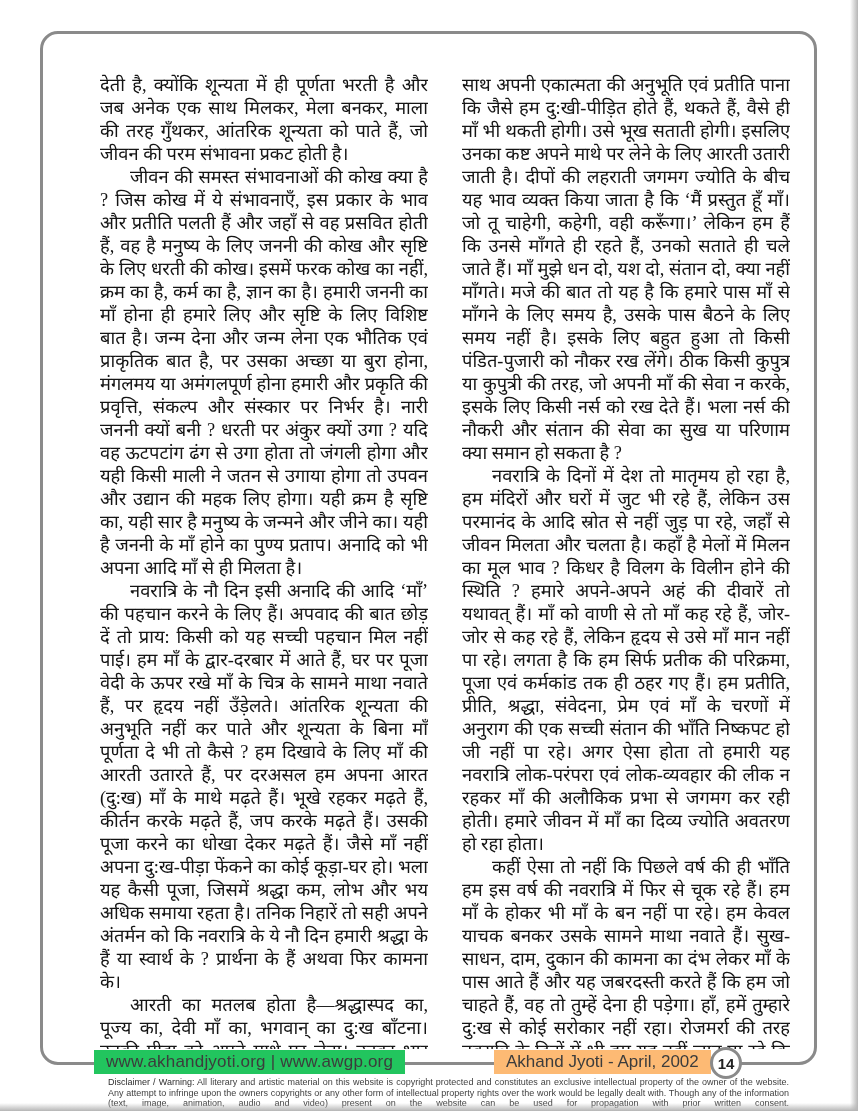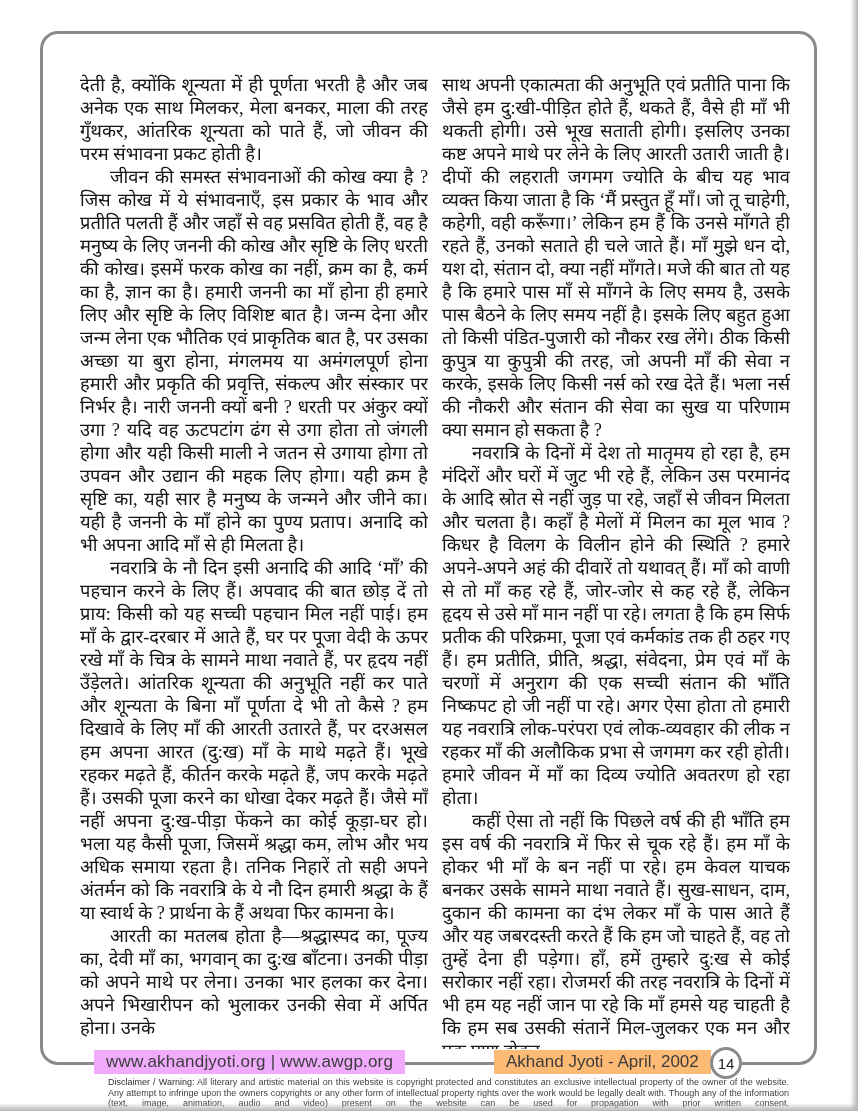--- a/index.html
+++ b/index.html
@@ -16,39 +16,40 @@
   
   .columns{
     position:absolute;left:80px;top:74px;width:710px;height:975px;
     display:flex;gap:14px;z-index:2;overflow:hidden;
   }
   .col{
     width:348px;height:100%;overflow:hidden;
     font-family:"Liberation Serif", serif;
     font-size:18.3px;line-height:23px;color:var(--ink,#141414);
     text-align:justify;
+    margin-left:20px;
   }
   .col p.para{margin:0;padding:0;}
   .col p.indent{text-indent:30px;}
   
   .footer-websites{
-    position:absolute;left:94px;top:1050px;z-index:3;background:#f0abfc;
+    position:absolute;left:94px;top:1050px;z-index:3;background:#22c55e;
     padding:0 12px;font-size:17px;line-height:24px;color:var(--footer,#3c3c3c);
     letter-spacing:0.2px;
   }
   .footer-publication{
     position:absolute;left:494px;top:1050px;z-index:3;background:#fdba74;
     padding:0 12px;font-size:17px;line-height:24px;color:var(--footer,#3c3c3c);
   }
   .page-badge{
     position:absolute;left:710px;top:1047px;z-index:4;
     width:26px;height:26px;border:3px solid var(--frame,#8a8a8a);
     border-radius:50%;background:#ffffff;
     display:flex;align-items:center;justify-content:center;
-    font-size:15px;font-weight:normal;color:#222;
+    font-size:15px;font-weight:bold;color:#222;
   }
   .disclaimer{
     position:absolute;left:108px;top:1077px;width:681px;z-index:3;
     font-size:9px;line-height:10.6px;color:#3f3f3f;
     text-align:justify;text-align-last:justify;
   }
   .disclaimer .lbl{font-weight:normal;color:#2e2e2e;}
   
   .edge-right{
     position:absolute;right:0;top:0;width:8px;height:100%;z-index:5;

